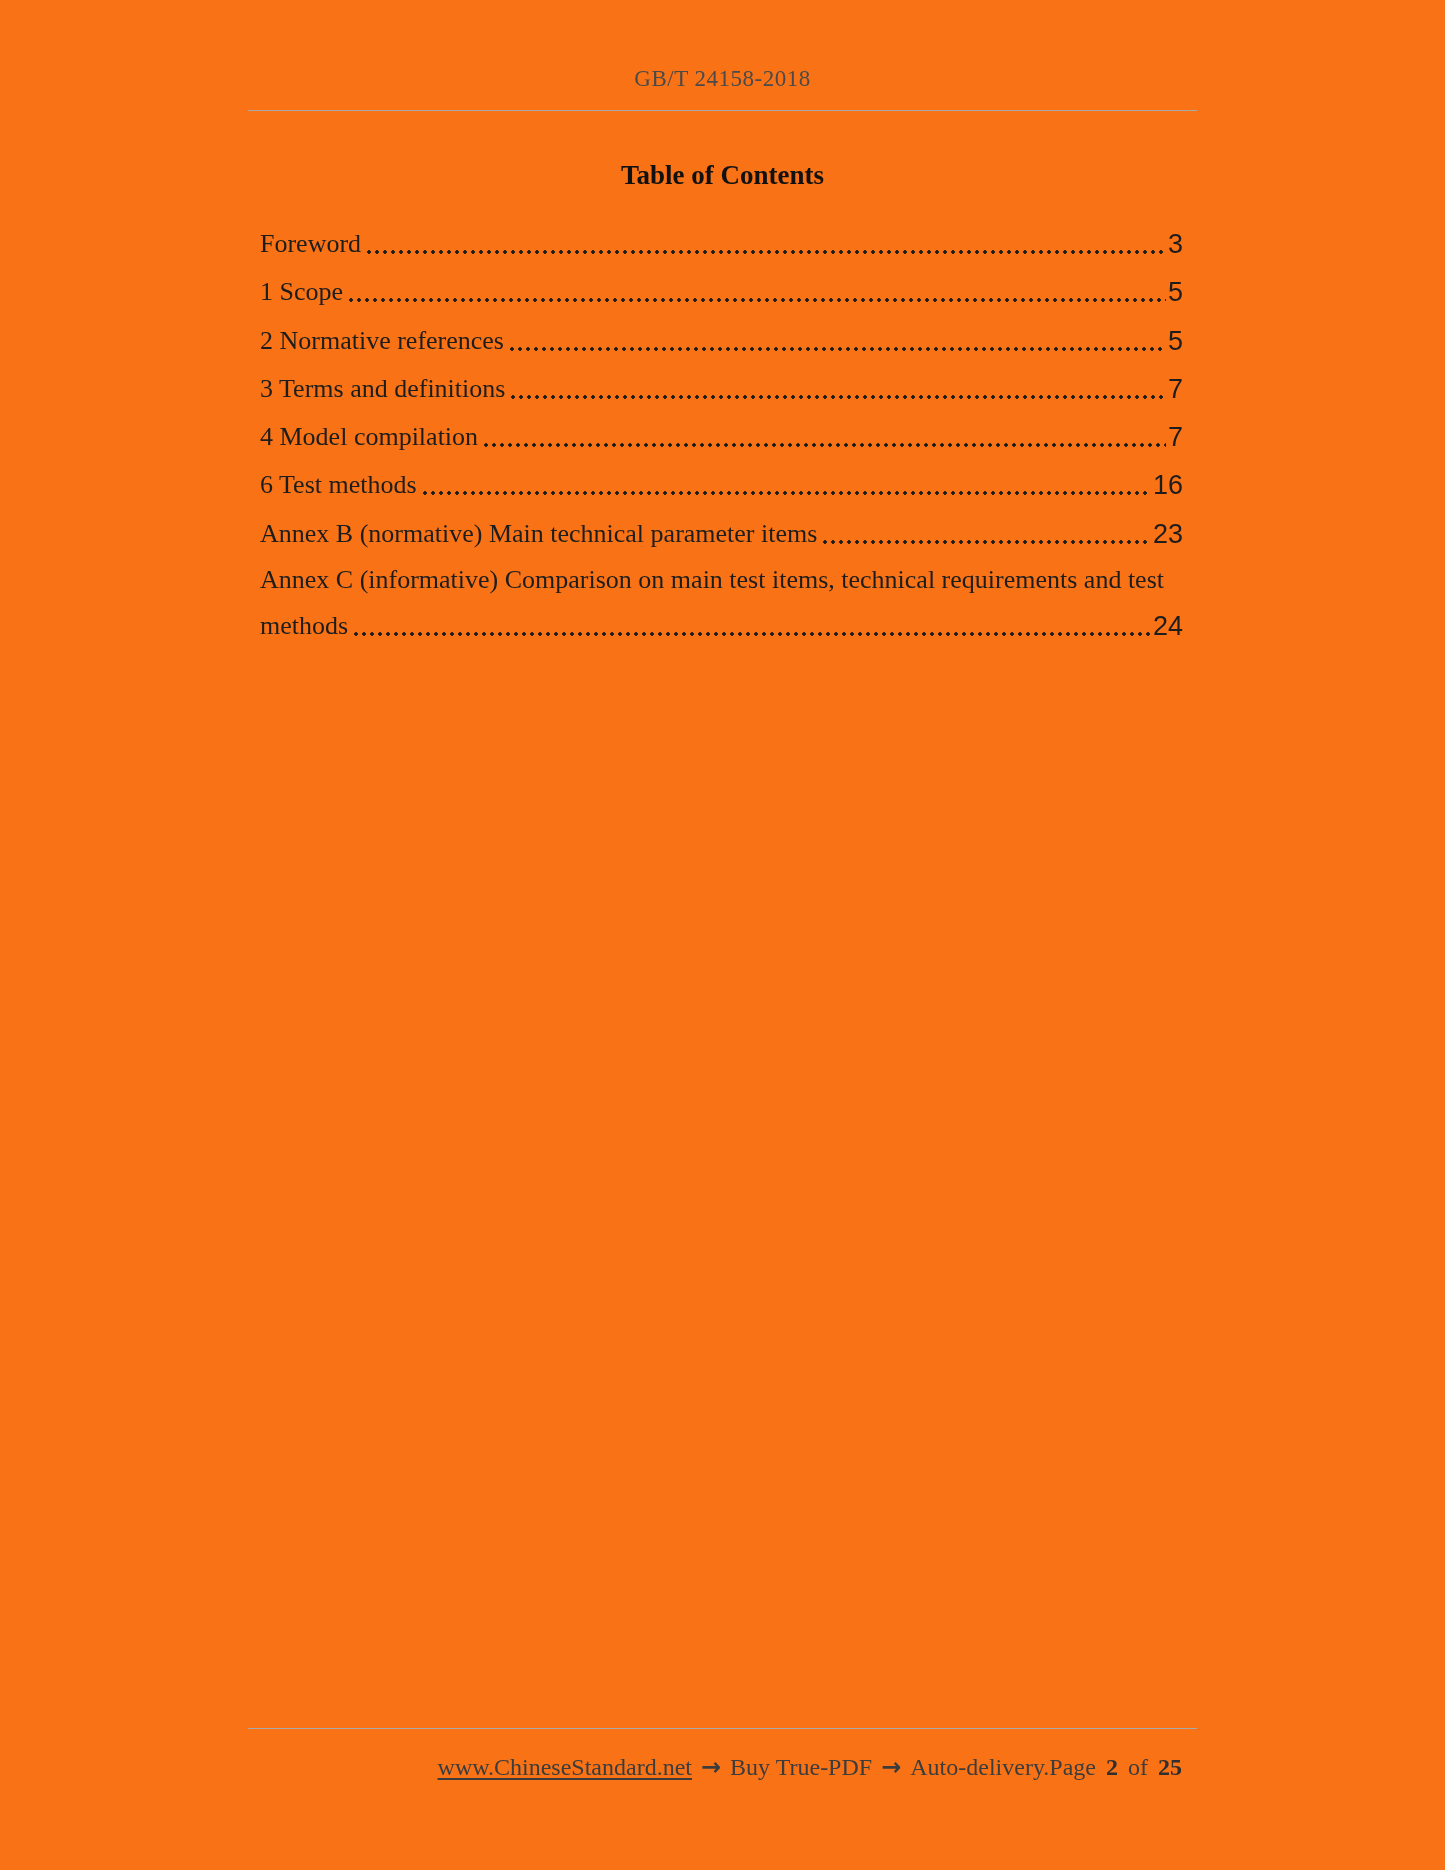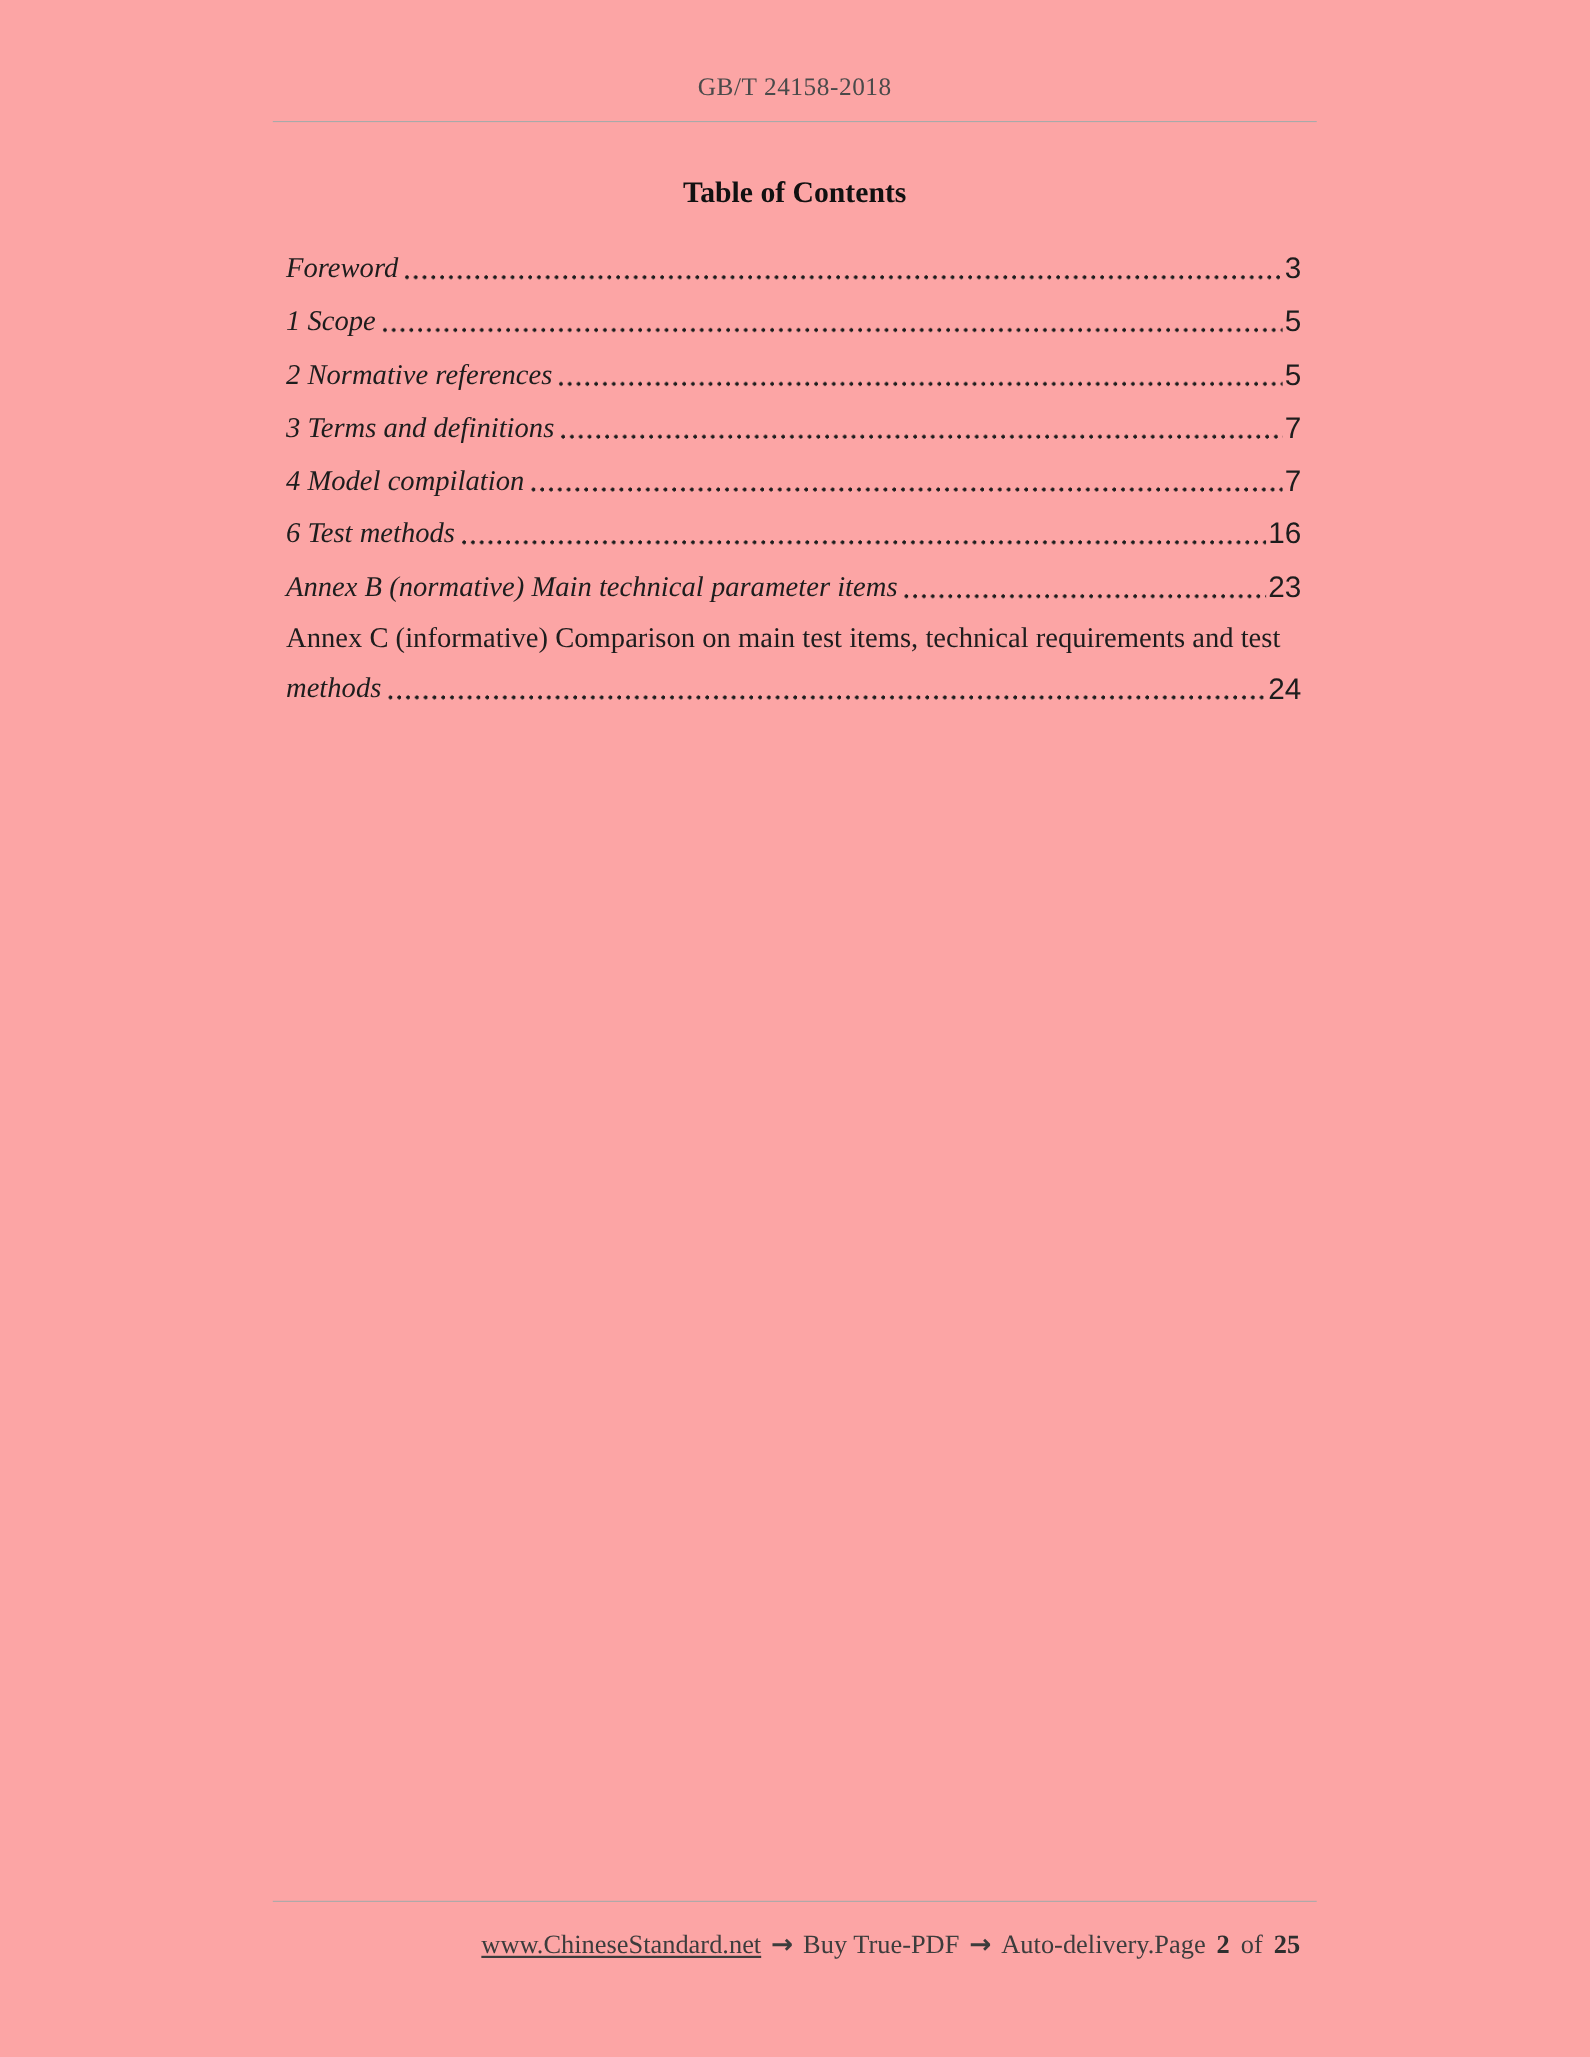--- a/index.html
+++ b/index.html
@@ -1,20 +1,20 @@
 <!DOCTYPE html>
 <html style="--header-text: #4a4a4a; --body-text: #1d1d1d; --rule: #a9a9a9; --footer-text: #3c3c3c;"><head>
 <meta charset="utf-8">
 <style>
   html, body { margin: 0; padding: 0; background: #ffffff; }
   .page {
     position: relative;
     width: 1445px;
     height: 1870px;
-    background: #fca5a5;
+    background: #f97316;
     font-family: "Liberation Serif", "DejaVu Serif", serif;
     color: var(--body-text, #1d1d1d);
     overflow: hidden;
   }
   .content {
     margin-left: 248px;
     width: 949px;
   }
   .doc-code {
     padding-top: 64px;
@@ -37,21 +37,21 @@
     font-weight: bold;
     line-height: 44px;
     color: #111111;
     font-family: inherit;
   }
   .toc {
     margin: 23px 14px 0 12px;
     font-size: 26px;
   }
   .toc-row { display: flex; line-height: 48.3px; }
-  .toc-label { white-space: nowrap; flex: 0 0 auto; font-style: italic; }
+  .toc-label { white-space: nowrap; flex: 0 0 auto; }
   .toc-line1 { line-height: 44px; white-space: nowrap; }
   .toc-dots {
     flex: 1 1 auto;
     min-width: 0;
     height: 4px;
     margin: 30px 2px 0 6px;
     background-image: radial-gradient(circle at 2px 2px, var(--body-text, #1d1d1d) 1.55px, transparent 1.9px);
     background-size: 8px 4px;
     background-repeat: repeat-x;
   }

